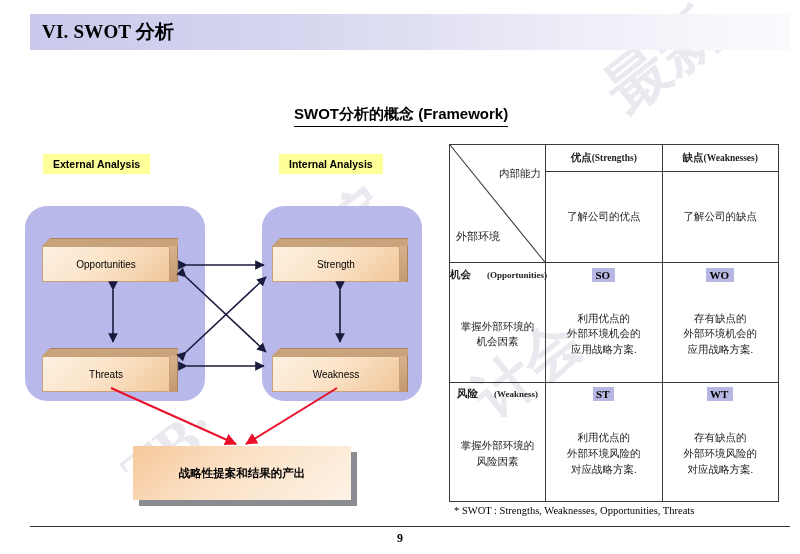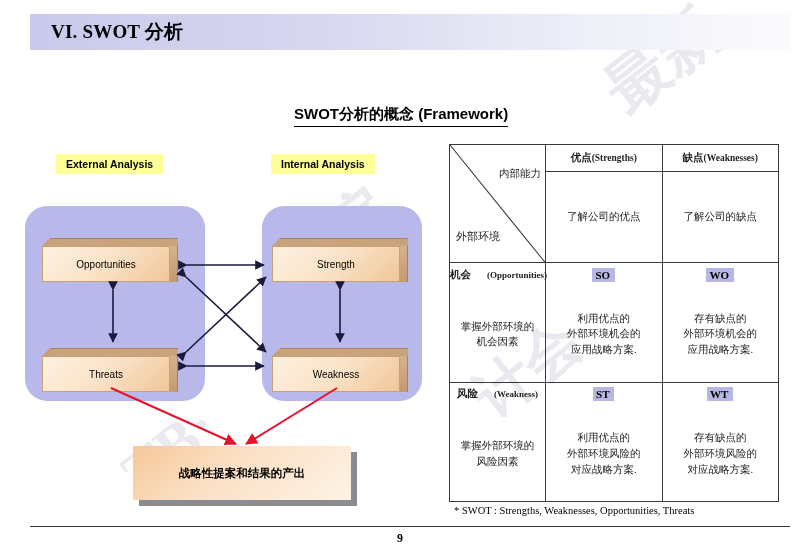--- a/index.html
+++ b/index.html
@@ -42,21 +42,20 @@
   }
   .banner-title {
     position: absolute;
     left: 12px; top: 50%;
     transform: translateY(-50%);
     font-family: "Liberation Serif", serif;
     font-weight: bold;
     font-size: 19px;
     letter-spacing: .2px;
     color: #000;
-    margin-left: 9px;
   }
 
   
   .subtitle {
     position: absolute;
     left: 294px; top: 105px;
     font-family: "Liberation Sans", sans-serif;
     font-weight: bold;
     font-size: 15px;
     border-bottom: 1.6px solid #000;
@@ -68,22 +67,22 @@
   .diagram { position: absolute; left: 0; top: 0; width: 445px; height: 554px; z-index: 2; }
 
   .tag {
     position: absolute;
     background: #ffff99;
     font-size: 10.5px;
     font-weight: bold;
     padding: 4px 10px;
     white-space: nowrap;
   }
-  .tag-external { left: 56px; top: 154px; }
-  .tag-internal { left: 271px; top: 154px; }
+  .tag-external { left: 43px; top: 154px; }
+  .tag-internal { left: 279px; top: 154px; }
 
   .panel {
     position: absolute;
     background: #b8b8ea;
     border-radius: 22px;
   }
   .panel-left  { left: 25px;  top: 206px; width: 180px; height: 195px; }
   .panel-right { left: 262px; top: 206px; width: 160px; height: 195px; }
 
   

